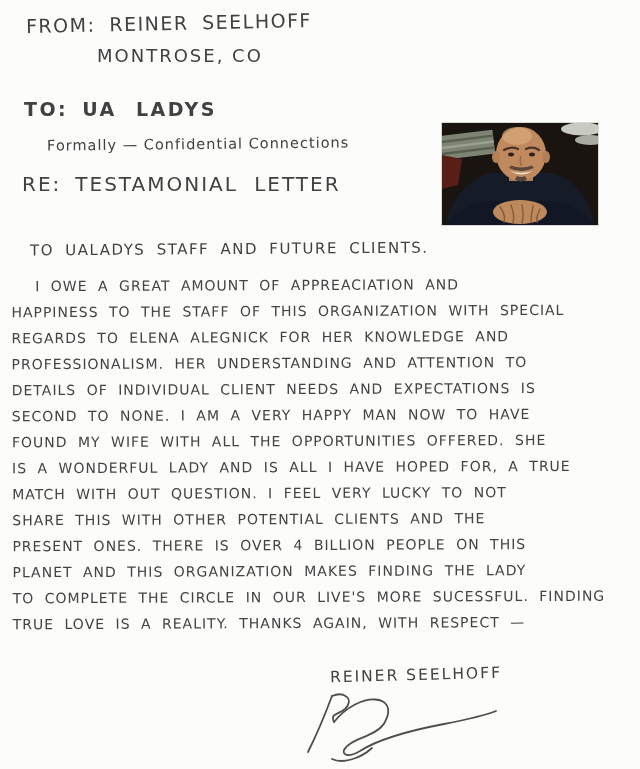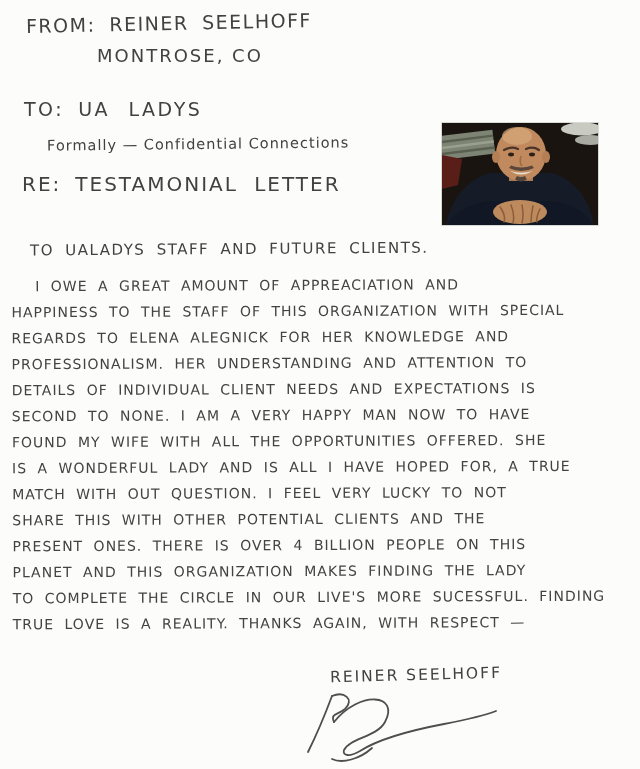--- a/index.html
+++ b/index.html
@@ -6,21 +6,21 @@
   .paper {
     position:relative; width:640px; height:769px;
     background:#fcfcfa; overflow:hidden;
     font-family:"DejaVu Sans", sans-serif; color:#414141;
   }
   .hand { position:absolute; white-space:nowrap; text-transform:uppercase; }
   .label { margin-right:14px; }
 
   .from-line  { left:26px;  top:12px;  font-size:19px; letter-spacing:1.5px; word-spacing:6px;  transform:rotate(-1.2deg); }
   .city-line  { left:57px;  top:45px;  font-size:18px; letter-spacing:2px;margin-left:40px;   }
-  .to-line    { left:24px;  top:98px;  font-size:19px; letter-spacing:2.5px; word-spacing:10px; }
+  .to-line    { left:24px;  top:98px;  font-size:19px; letter-spacing:2.5px; word-spacing:10px;font-weight:bold; }
   .tosub-line { left:47px;  top:136px; font-size:14.5px; letter-spacing:1px; text-transform:none; transform:rotate(-0.6deg); }
   .re-line    { left:22px;  top:172px; font-size:20px; letter-spacing:2px; word-spacing:8px; }
   .salutation { left:30px;  top:240px; font-size:15px; letter-spacing:1.5px; word-spacing:5px; transform:rotate(-0.4deg); }
 
   .photo-frame {
     position:absolute; left:442px; top:123px; width:156px; height:102px;
     background:#1a1410; box-shadow:0 0 0 1px #d8d8d4;
   }
 
   .body-block { position:absolute; left:12px; top:277px; transform:rotate(-0.25deg); }

